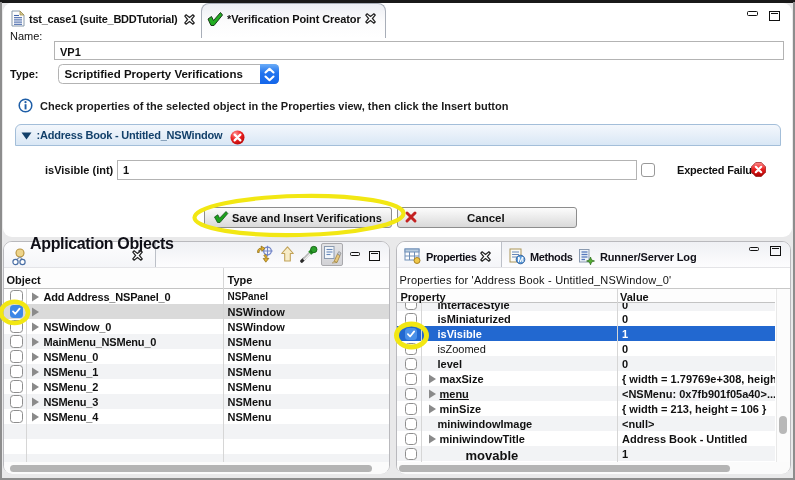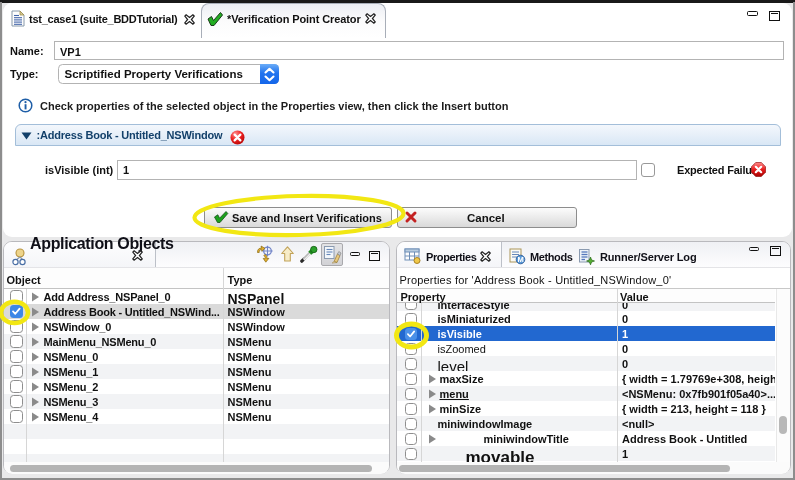--- a/index.html
+++ b/index.html
@@ -42,21 +42,21 @@
 </svg>
 <div class="abs txt" style="left:227px;top:13px;letter-spacing:-0.1px;">*Verification Point Creator</div>
 <svg class="abs" style="left:365px;top:13px;" width="12" height="12" viewBox="0 0 12 12">
   <path d="M0.8 2.1 L2.1 0.8 L5.5 3.4 L8.9 0.8 L10.2 2.1 L7.4 5.5 L10.2 8.9 L8.9 10.2 L5.5 7.6 L2.1 10.2 L0.8 8.9 L3.6 5.5 Z" fill="#fff" stroke="#222" stroke-width="1.25" stroke-linejoin="miter"></path>
 </svg>
 
 <div class="abs" style="left:747px;top:11px;width:10.5px;height:4.5px;border:1.7px solid #111;border-radius:1.5px;"></div>
 <div class="abs" style="left:769px;top:10.5px;width:11px;height:10px;border:1.6px solid #111;"></div>
 <div class="abs" style="left:771px;top:13px;width:7px;height:1.4px;background:#111;"></div>
 
-<div class="abs txt" style="left:10px;top:45px;font-weight:700;">Name:</div>
+<div class="abs txt" style="left:10px;top:30px;font-weight:400;">Name:</div>
 <div class="abs" style="left:54px;top:41px;width:730px;height:19px;background:#fff;border:1px solid #b3b3b3;"></div>
 <div class="abs txt" style="left:60px;top:45.5px;font-weight:600;">VP1</div>
 
 <div class="abs txt" style="left:10px;top:68px;font-weight:600;text-align:right;">Type:</div>
 <div class="abs" style="left:58px;top:63.5px;width:220.5px;height:20.5px;background:#fff;border:1px solid #b3b3b3;border-radius:4.5px;"></div>
 <div class="abs txt" style="left:64.5px;top:68px;font-size:11.5px;">Scriptified Property Verifications</div>
 <div class="abs" style="left:260px;top:63.5px;width:18.5px;height:20.5px;background:linear-gradient(#6badf8,#2173ee 45%,#1466ea);border-radius:0 4.5px 4.5px 0;"></div>
 <svg class="abs" style="left:262px;top:65.5px;" width="15" height="17" viewBox="0 0 15 17">
   <path d="M3.5 6.5 L7.5 2.8 L11.5 6.5" fill="none" stroke="#fff" stroke-width="2.1" stroke-linecap="round" stroke-linejoin="round"></path>
   <path d="M3.5 10.5 L7.5 14.2 L11.5 10.5" fill="none" stroke="#fff" stroke-width="2.1" stroke-linecap="round" stroke-linejoin="round"></path>
@@ -171,30 +171,29 @@
 <div class="abs txt" style="left:6.5px;top:274px;">Object</div>
 <div class="abs txt" style="left:227.5px;top:274px;">Type</div>
 
 <div id="ltable" class="abs" style="left:4px;top:289px;width:385px;height:173px;overflow:hidden;">
 <div style="position:absolute;left:0;top:0px;width:385px;height:15px;background:#ffffff;"></div>
 <div style="position:absolute;left:6px;top:1px;width:12.5px;height:12.5px;background:#fff;border:1.4px solid #8e8e8e;border-radius:3.5px;"></div>
 <svg style="position:absolute;left:27px;top:3px;" width="9" height="10" viewBox="0 0 9 10">
       <path d="M1 0.5 L8 5 L1 9.5 Z" fill="#8a8a8a"></path>
     </svg>
 <div style="position:absolute;left:39.5px;top:1.5px;font-size:11px;font-weight:700;letter-spacing:-0.2px;color:#111;white-space:nowrap;">Add Address_NSPanel_0</div>
-<div style="position:absolute;left:223.5px;top:1.5px;font-size:14px;font-weight:700;color:#111;white-space:nowrap;">NSPanel</div>
+<div style="position:absolute;left:223.5px;top:1.5px;font-size:10px;font-weight:700;color:#111;white-space:nowrap;">NSPanel</div>
 <div style="position:absolute;left:0;top:15px;width:385px;height:15px;background:#dadada;"></div>
 <div style="position:absolute;left:6px;top:16px;width:12.5px;height:12.5px;background:#3d87e6;border-radius:3.5px;"></div>
 <svg style="position:absolute;left:6px;top:16px;" width="12.5" height="12.5" viewBox="0 0 12.5 12.5">
       <path d="M3 6.4 L5.3 8.8 L9.6 3.6" stroke="#fff" stroke-width="1.8" fill="none" stroke-linecap="round" stroke-linejoin="round"></path>
     </svg>
 <svg style="position:absolute;left:27px;top:18px;" width="9" height="10" viewBox="0 0 9 10">
       <path d="M1 0.5 L8 5 L1 9.5 Z" fill="#8a8a8a"></path>
     </svg>
-<div style="position:absolute;left:39.5px;top:16.5px;font-size:11px;font-weight:700;letter-spacing:-0.2px;color:#111;white-space:nowrap;">Address Book - Untitled_NSWind...</div>
 <div style="position:absolute;left:223.5px;top:16.5px;font-size:11px;font-weight:700;color:#111;white-space:nowrap;">NSWindow</div>
 <div style="position:absolute;left:0;top:30px;width:385px;height:15px;background:#ffffff;"></div>
 <div style="position:absolute;left:6px;top:31px;width:12.5px;height:12.5px;background:#fff;border:1.4px solid #8e8e8e;border-radius:3.5px;"></div>
 <svg style="position:absolute;left:27px;top:33px;" width="9" height="10" viewBox="0 0 9 10">
       <path d="M1 0.5 L8 5 L1 9.5 Z" fill="#8a8a8a"></path>
     </svg>
 <div style="position:absolute;left:39.5px;top:31.5px;font-size:11px;font-weight:700;letter-spacing:-0.2px;color:#111;white-space:nowrap;">NSWindow_0</div>
 <div style="position:absolute;left:223.5px;top:31.5px;font-size:11px;font-weight:700;color:#111;white-space:nowrap;">NSWindow</div>
 <div style="position:absolute;left:0;top:45px;width:385px;height:15px;background:#f2f3f5;"></div>
 <div style="position:absolute;left:6px;top:46px;width:12.5px;height:12.5px;background:#fff;border:1.4px solid #8e8e8e;border-radius:3.5px;"></div>
@@ -321,21 +320,21 @@
       <path d="M2.9 6.2 L5.1 8.5 L9.2 3.4" stroke="#fff" stroke-width="1.7" fill="none" stroke-linecap="round" stroke-linejoin="round"></path>
     </svg>
 <div style="position:absolute;left:41px;top:24.5px;font-size:11px;font-weight:700;color:#fff;white-space:nowrap;">isVisible</div>
 <div style="position:absolute;left:225.5px;top:24.5px;font-size:11px;font-weight:700;color:#fff;white-space:nowrap;">1</div>
 <div style="position:absolute;left:0;top:38px;width:378px;height:15px;background:#ffffff;"></div>
 <div style="position:absolute;left:8.5px;top:39.5px;width:12px;height:12px;background:#fff;border:1.4px solid #8e8e8e;border-radius:3.5px;"></div>
 <div style="position:absolute;left:41px;top:39.5px;font-size:11px;font-weight:400;color:#111;white-space:nowrap;">isZoomed</div>
 <div style="position:absolute;left:225.5px;top:39.5px;font-size:11px;font-weight:700;color:#111;white-space:nowrap;">0</div>
 <div style="position:absolute;left:0;top:53px;width:378px;height:15px;background:#f2f3f5;"></div>
 <div style="position:absolute;left:8.5px;top:54.5px;width:12px;height:12px;background:#fff;border:1.4px solid #8e8e8e;border-radius:3.5px;"></div>
-<div style="position:absolute;left:41px;top:54.5px;font-size:15px;font-weight:400;color:#111;white-space:nowrap;">level</div>
+<div style="position:absolute;left:41px;top:54.5px;font-size:11px;font-weight:700;color:#111;white-space:nowrap;">level</div>
 <div style="position:absolute;left:225.5px;top:54.5px;font-size:11px;font-weight:700;color:#111;white-space:nowrap;">0</div>
 <div style="position:absolute;left:0;top:68px;width:378px;height:15px;background:#ffffff;"></div>
 <div style="position:absolute;left:8.5px;top:69.5px;width:12px;height:12px;background:#fff;border:1.4px solid #8e8e8e;border-radius:3.5px;"></div>
 <svg style="position:absolute;left:31px;top:71px;" width="9" height="10" viewBox="0 0 9 10">
       <path d="M1 0.5 L8 5 L1 9.5 Z" fill="#8a8a8a"></path>
     </svg>
 <div style="position:absolute;left:43px;top:69.5px;font-size:11px;font-weight:700;color:#111;white-space:nowrap;">maxSize</div>
 <div style="position:absolute;left:225.5px;top:69.5px;font-size:11px;font-weight:700;color:#111;white-space:nowrap;">{ width = 1.79769e+308, heigh</div>
 <div style="position:absolute;left:0;top:83px;width:378px;height:15px;background:#f2f3f5;"></div>
 <div style="position:absolute;left:8.5px;top:84.5px;width:12px;height:12px;background:#fff;border:1.4px solid #8e8e8e;border-radius:3.5px;"></div>
@@ -343,35 +342,35 @@
       <path d="M1 0.5 L8 5 L1 9.5 Z" fill="#8a8a8a"></path>
     </svg>
 <div style="position:absolute;left:43px;top:84.5px;font-size:11px;font-weight:700;color:#111;white-space:nowrap;text-decoration:underline;">menu</div>
 <div style="position:absolute;left:225.5px;top:84.5px;font-size:11px;font-weight:700;color:#111;white-space:nowrap;">&lt;NSMenu: 0x7fb901f05a40&gt;...</div>
 <div style="position:absolute;left:0;top:98px;width:378px;height:15px;background:#ffffff;"></div>
 <div style="position:absolute;left:8.5px;top:99.5px;width:12px;height:12px;background:#fff;border:1.4px solid #8e8e8e;border-radius:3.5px;"></div>
 <svg style="position:absolute;left:31px;top:101px;" width="9" height="10" viewBox="0 0 9 10">
       <path d="M1 0.5 L8 5 L1 9.5 Z" fill="#8a8a8a"></path>
     </svg>
 <div style="position:absolute;left:43px;top:99.5px;font-size:11px;font-weight:700;color:#111;white-space:nowrap;">minSize</div>
-<div style="position:absolute;left:225.5px;top:99.5px;font-size:11px;font-weight:700;color:#111;white-space:nowrap;">{ width = 213, height = 118 }</div>
+<div style="position:absolute;left:225.5px;top:99.5px;font-size:11px;font-weight:700;color:#111;white-space:nowrap;">{ width = 213, height = 106 }</div>
 <div style="position:absolute;left:0;top:113px;width:378px;height:15px;background:#f2f3f5;"></div>
 <div style="position:absolute;left:8.5px;top:114.5px;width:12px;height:12px;background:#fff;border:1.4px solid #8e8e8e;border-radius:3.5px;"></div>
 <div style="position:absolute;left:41px;top:114.5px;font-size:11px;font-weight:700;color:#111;white-space:nowrap;">miniwindowImage</div>
 <div style="position:absolute;left:225.5px;top:114.5px;font-size:11px;font-weight:700;color:#111;white-space:nowrap;">&lt;null&gt;</div>
 <div style="position:absolute;left:0;top:128px;width:378px;height:15px;background:#ffffff;"></div>
 <div style="position:absolute;left:8.5px;top:129.5px;width:12px;height:12px;background:#fff;border:1.4px solid #8e8e8e;border-radius:3.5px;"></div>
 <svg style="position:absolute;left:31px;top:131px;" width="9" height="10" viewBox="0 0 9 10">
       <path d="M1 0.5 L8 5 L1 9.5 Z" fill="#8a8a8a"></path>
     </svg>
-<div style="position:absolute;left:43px;top:129.5px;font-size:11px;font-weight:700;color:#111;white-space:nowrap;margin-left:44px;">miniwindowTitle</div>
+<div style="position:absolute;left:43px;top:129.5px;font-size:11px;font-weight:700;color:#111;white-space:nowrap;">miniwindowTitle</div>
 <div style="position:absolute;left:225.5px;top:129.5px;font-size:11px;font-weight:700;color:#111;white-space:nowrap;">Address Book - Untitled</div>
 <div style="position:absolute;left:0;top:143px;width:378px;height:15px;background:#f2f3f5;"></div>
 <div style="position:absolute;left:8.5px;top:144.5px;width:12px;height:12px;background:#fff;border:1.4px solid #8e8e8e;border-radius:3.5px;"></div>
-<div style="position:absolute;left:41px;top:144.5px;font-size:17px;font-weight:700;color:#111;white-space:nowrap;padding-left:28px;">movable</div>
+<div style="position:absolute;left:41px;top:144.5px;font-size:13px;font-weight:700;color:#111;white-space:nowrap;padding-left:28px;">movable</div>
 <div style="position:absolute;left:225.5px;top:144.5px;font-size:11px;font-weight:700;color:#111;white-space:nowrap;">1</div>
 </div>
 <div class="abs" style="left:420.5px;top:303px;width:1px;height:158.5px;background:#d6d6d6;"></div>
 <div class="abs" style="left:616.5px;top:289px;width:1px;height:172.5px;background:#d6d6d6;"></div>
 
 <div class="abs" style="left:775.5px;top:289px;width:14.5px;height:173px;background:#fcfcfc;border-left:1px solid #e8e8e8;"></div>
 <div class="abs" style="left:778.5px;top:416px;width:8.5px;height:18px;background:#b8b8b8;border-radius:4px;"></div>
 
 <div class="abs" style="left:396.5px;top:462px;width:393px;height:11.5px;background:#fbfbfb;border-radius:0 0 8px 8px;"></div>
 <div class="abs" style="left:399px;top:464.5px;width:331px;height:7px;background:#b4b4b4;border-radius:4px;"></div>

